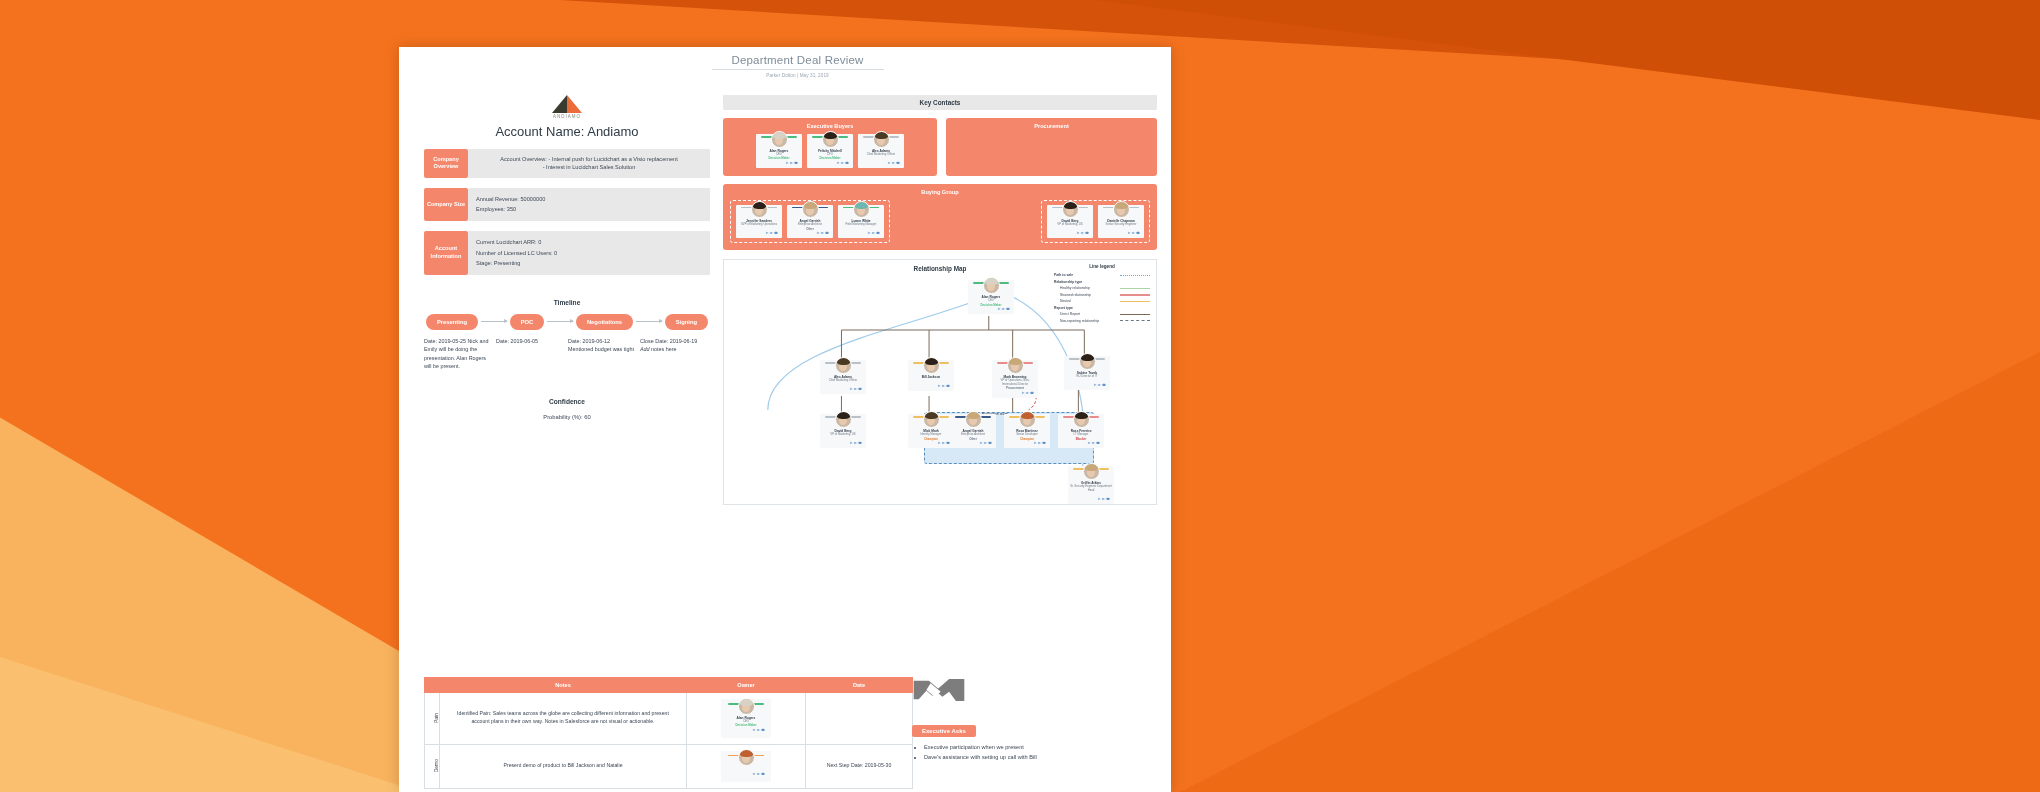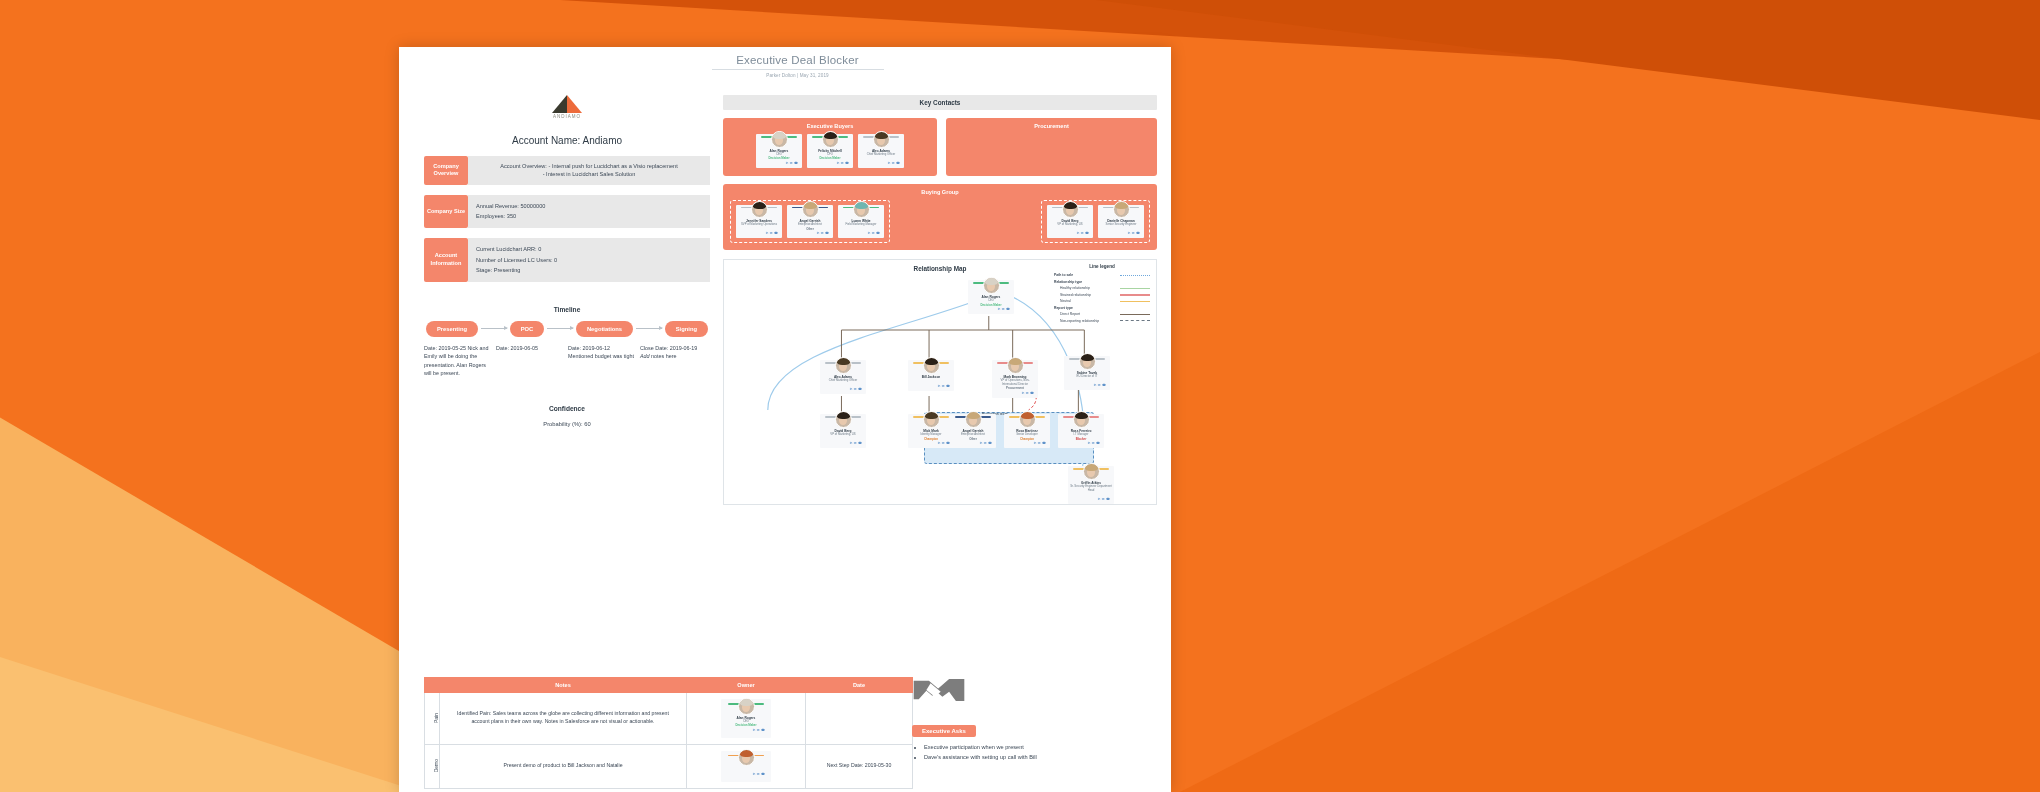--- a/index.html
+++ b/index.html
@@ -36,21 +36,21 @@
 
   
   .leftcol{position:absolute;left:25px;top:48px;width:286px;}
   .logo-wrap{text-align:center;}
   .logo-mark{width:30px;height:18px;margin:0 auto;position:relative;}
   .logo-mark .l{position:absolute;left:0;bottom:0;width:0;height:0;
     border-left:15px solid transparent;border-right:0 solid transparent;border-bottom:18px solid #3a3a2e;}
   .logo-mark .r{position:absolute;right:0;bottom:0;width:0;height:0;
     border-right:15px solid transparent;border-left:0 solid transparent;border-bottom:18px solid #ED6B3B;}
   .logo-text{font-size:4.5px;color:#8a8a80;letter-spacing:1px;margin-top:1px;}
-  .acct-name{font-size:10px;color:#2f3b46;margin-top:16px;}
+  .acct-name{font-size:13px;color:#2f3b46;margin-top:5px;}
 
   .info-row{display:flex;margin-top:10px;align-items:stretch;}
   .info-tag{width:44px;background:#F4866B;color:#fff;font-size:5.6px;font-weight:bold;
     display:flex;align-items:center;justify-content:center;text-align:center;
     border-radius:2px;line-height:1.35;padding:3px 2px;box-sizing:border-box;}
   .info-body{flex:1;background:#E8E8E8;font-size:5.6px;color:#3c4856;
     padding:6px 8px;box-sizing:border-box;line-height:1.9;}
   .info-body.center{text-align:center;line-height:1.5;display:flex;flex-direction:column;
     justify-content:center;}
 
@@ -136,21 +136,21 @@
 <div class="bg-base"></div>
 <div class="bg-dark-tri"></div>
 <div class="bg-dark-tri2"></div>
 <div class="bg-right-wedge"></div>
 <div class="bg-light-wedge"></div>
 <div class="bg-light-wedge2"></div>
 
 <div class="page">
 
   <div class="doc-header">
-    <div class="doc-title">Executive Deal Blocker</div>
+    <div class="doc-title">Department Deal Review</div>
     <div class="doc-rule"></div>
     <div class="doc-sub">Parker Dolton  |  May 31, 2019</div>
   </div>
 
   <div class="leftcol">
 
     <div class="logo-wrap">
       <div class="logo-mark">
         <div class="l"></div>
           <div class="r"></div>

